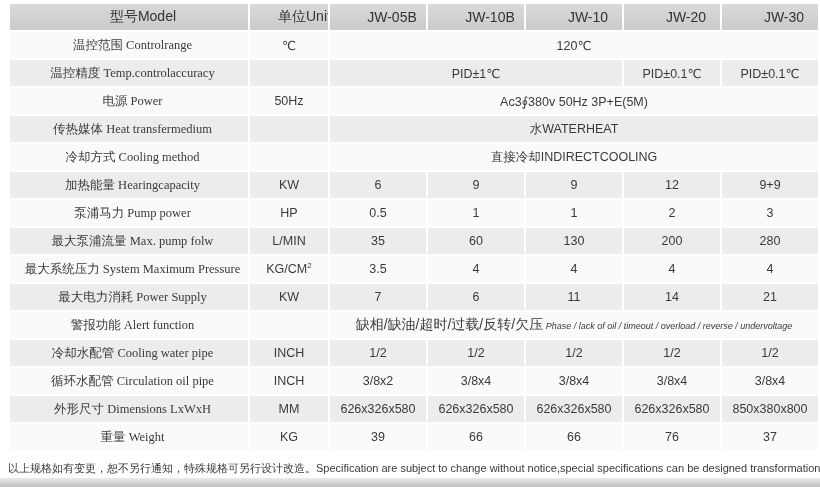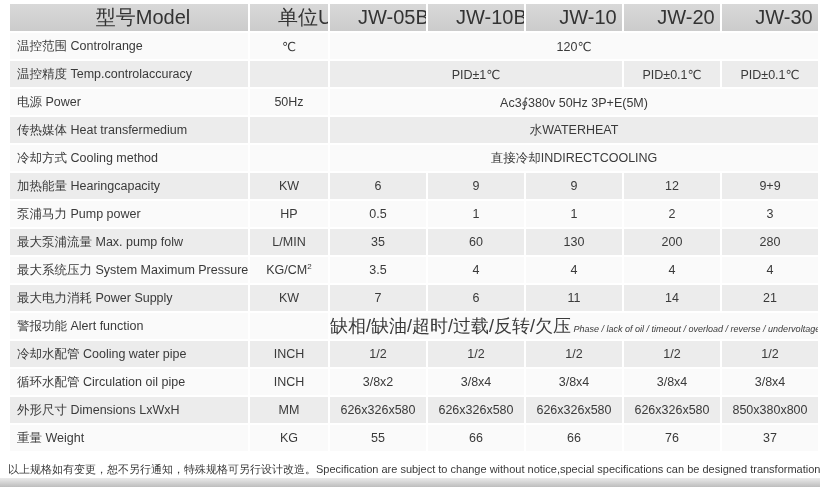--- a/index.html
+++ b/index.html
@@ -16,27 +16,27 @@
   col.c-label{width:238px;}
   col.c-unit{width:78px;}
   col.c-model{width:96px;}
   th,td{
     height:26px;padding:0;vertical-align:middle;
     font-size:12.5px;font-weight:400;text-align:center;
     white-space:nowrap;overflow:hidden;
   }
   thead th{
     background:linear-gradient(to bottom,#d9d9d9,#cbcbcb);
-    font-size:20px;color:#333333;padding-left:28px;
+    font-size:14px;color:#333333;padding-left:28px;
   }
   tbody tr:nth-child(odd) td{background:#fafafa;}
   tbody tr:nth-child(even) td{background:#ececec;}
-  td.label{text-align:left;padding-left:7px;}
+  td.label{text-align:center;padding-left:7px;font-family:Liberation Serif, serif;}
   sup.u2{font-size:8px;vertical-align:super;line-height:0;}
-  .alert-cn{font-size:18px;}
+  .alert-cn{font-size:14px;}
   .alert-en{font-size:9px;font-style:italic;}
   .footer-note{
     margin:9px 0 0 8px;font-size:11px;color:#3a3a3a;white-space:nowrap;
   }
   .bottom-strip{
     position:absolute;left:0;bottom:0;width:820px;height:9px;
     background:linear-gradient(to bottom,#ebebeb,#bdbdbd);
   }
 </style>
 </head>
@@ -165,21 +165,21 @@
         <td>MM</td>
         <td>626x326x580</td>
         <td>626x326x580</td>
         <td>626x326x580</td>
         <td>626x326x580</td>
         <td>850x380x800</td>
       </tr>
       <tr>
         <td class="label">重量 Weight</td>
         <td>KG</td>
-        <td>55</td>
+        <td>39</td>
         <td>66</td>
         <td>66</td>
         <td>76</td>
         <td>37</td>
       </tr>
     </tbody>
   </table>
 </div>
 
 <div class="footer-note"><span>以上规格如有变更，恕不另行通知，特殊规格可另行设计改造。</span><span>Specification are subject to change without notice,special specifications can be designed transformation.</span></div>

